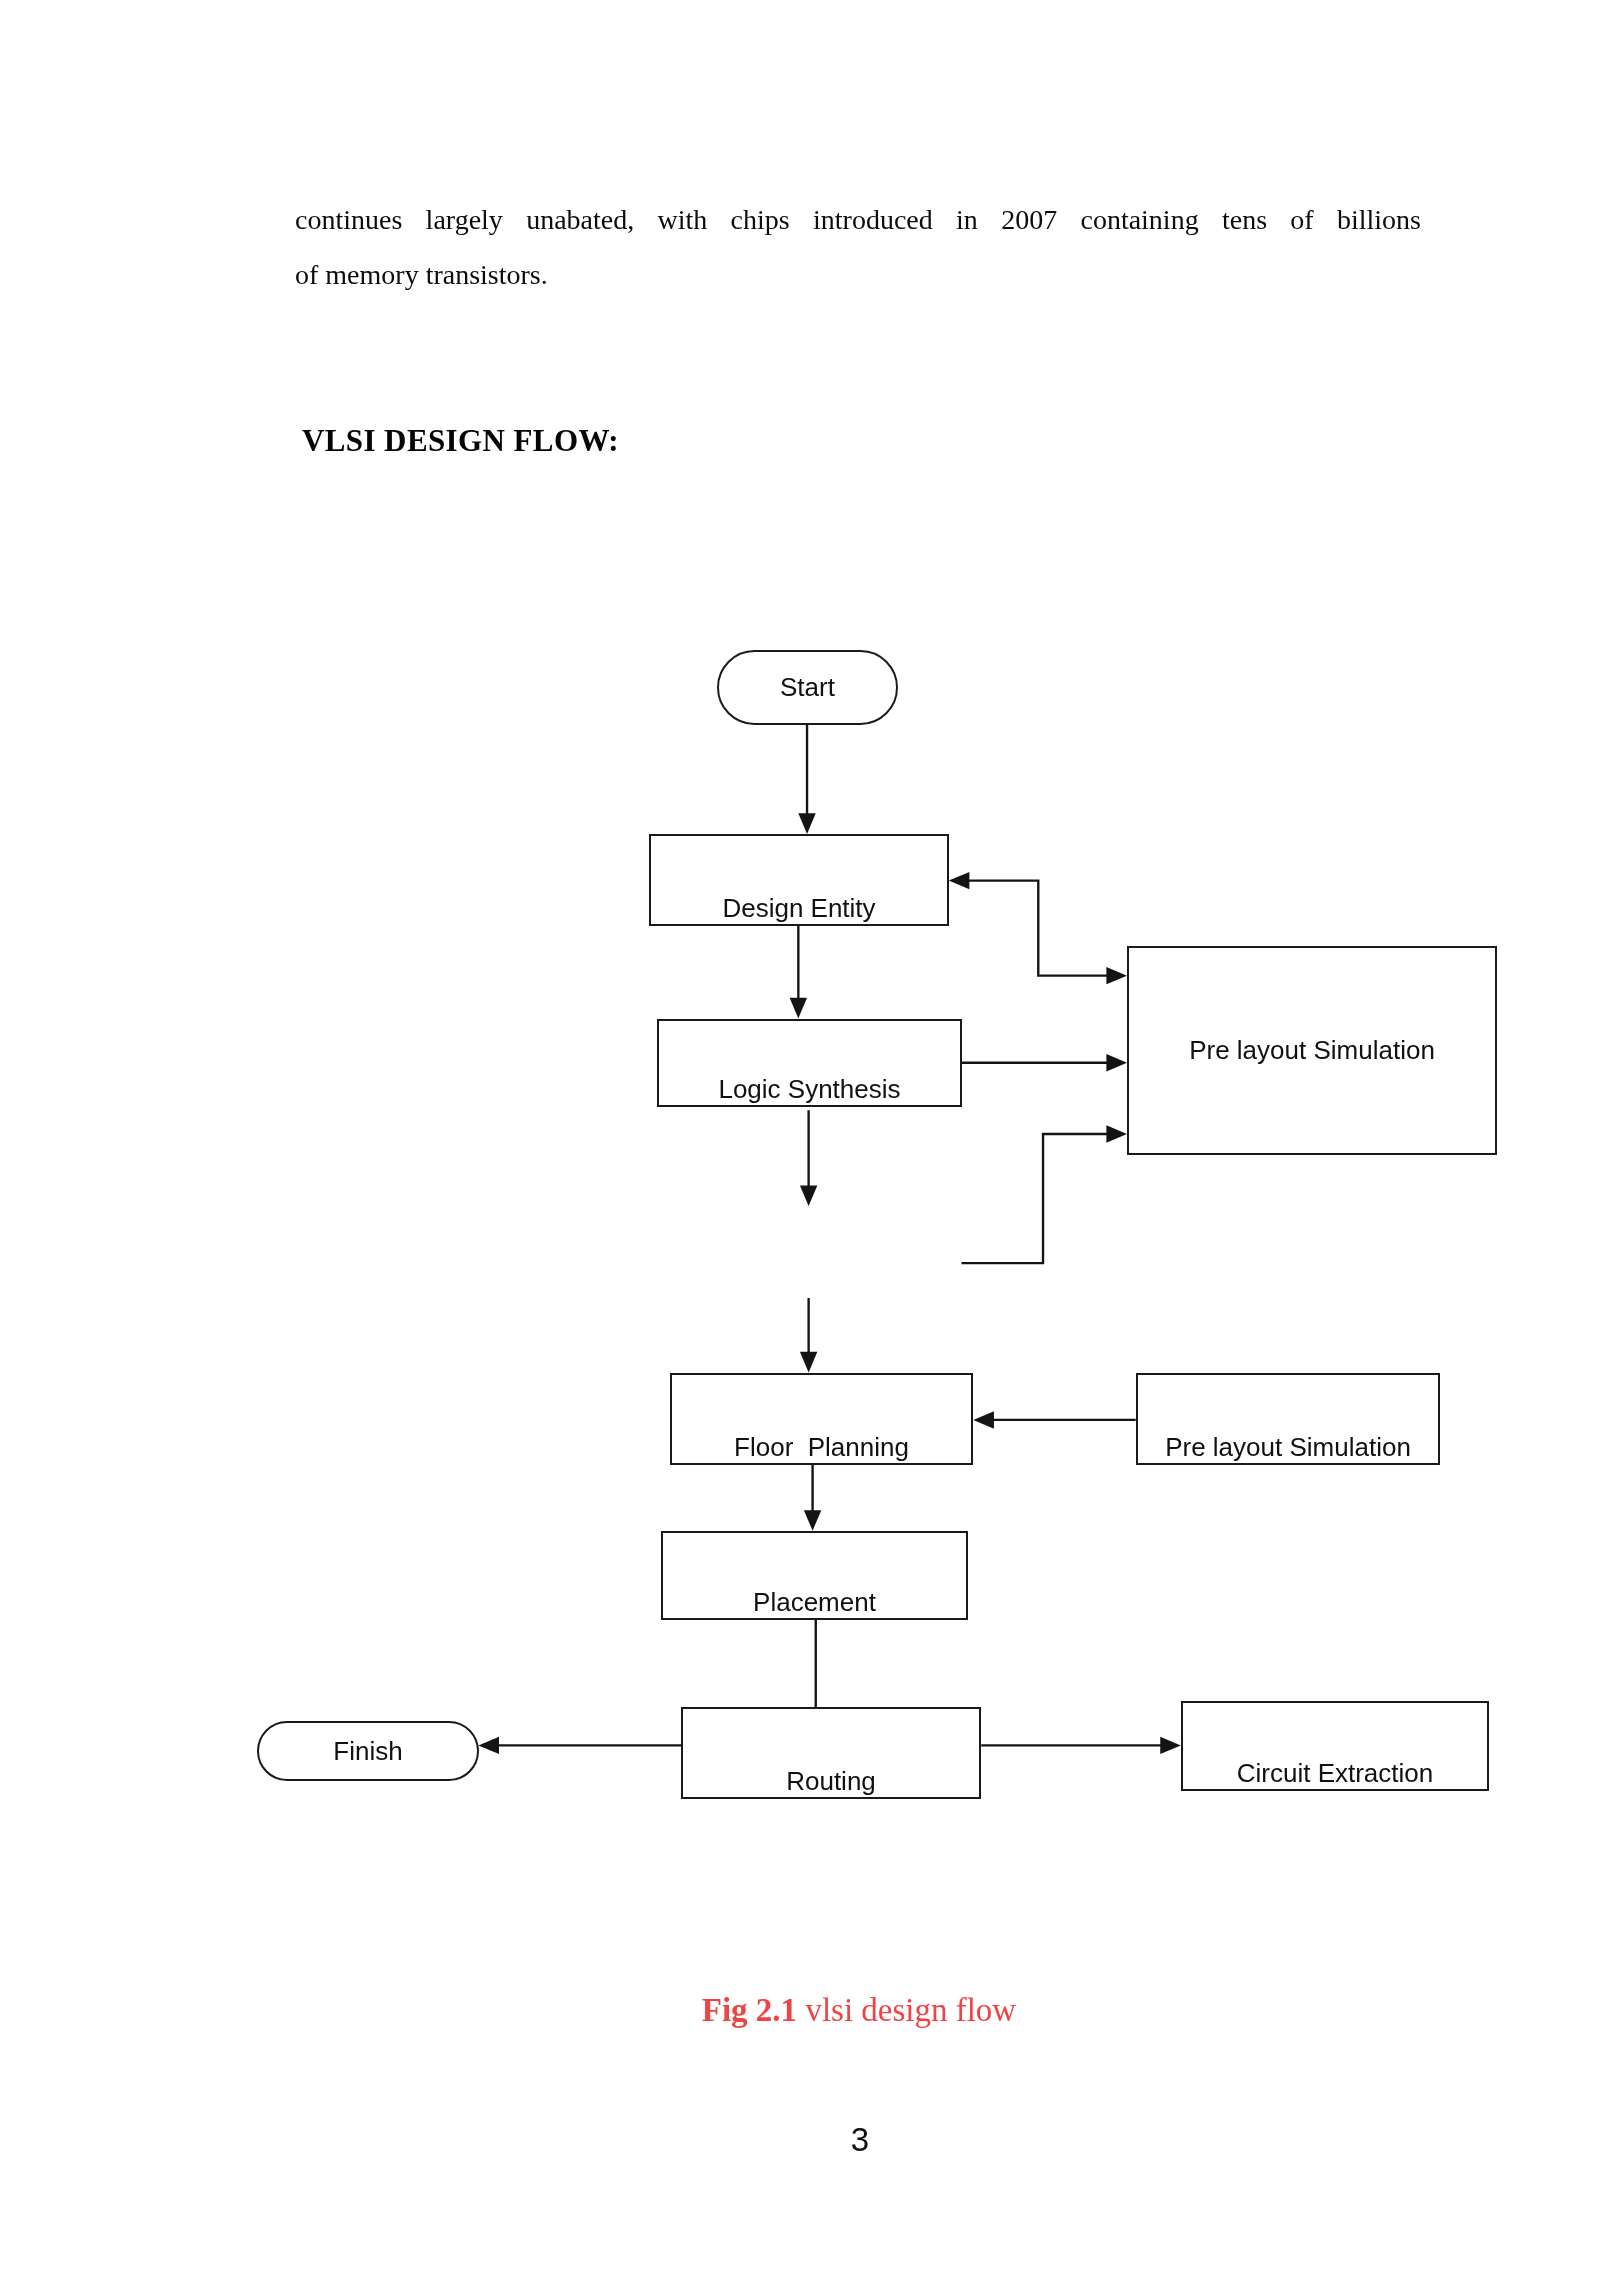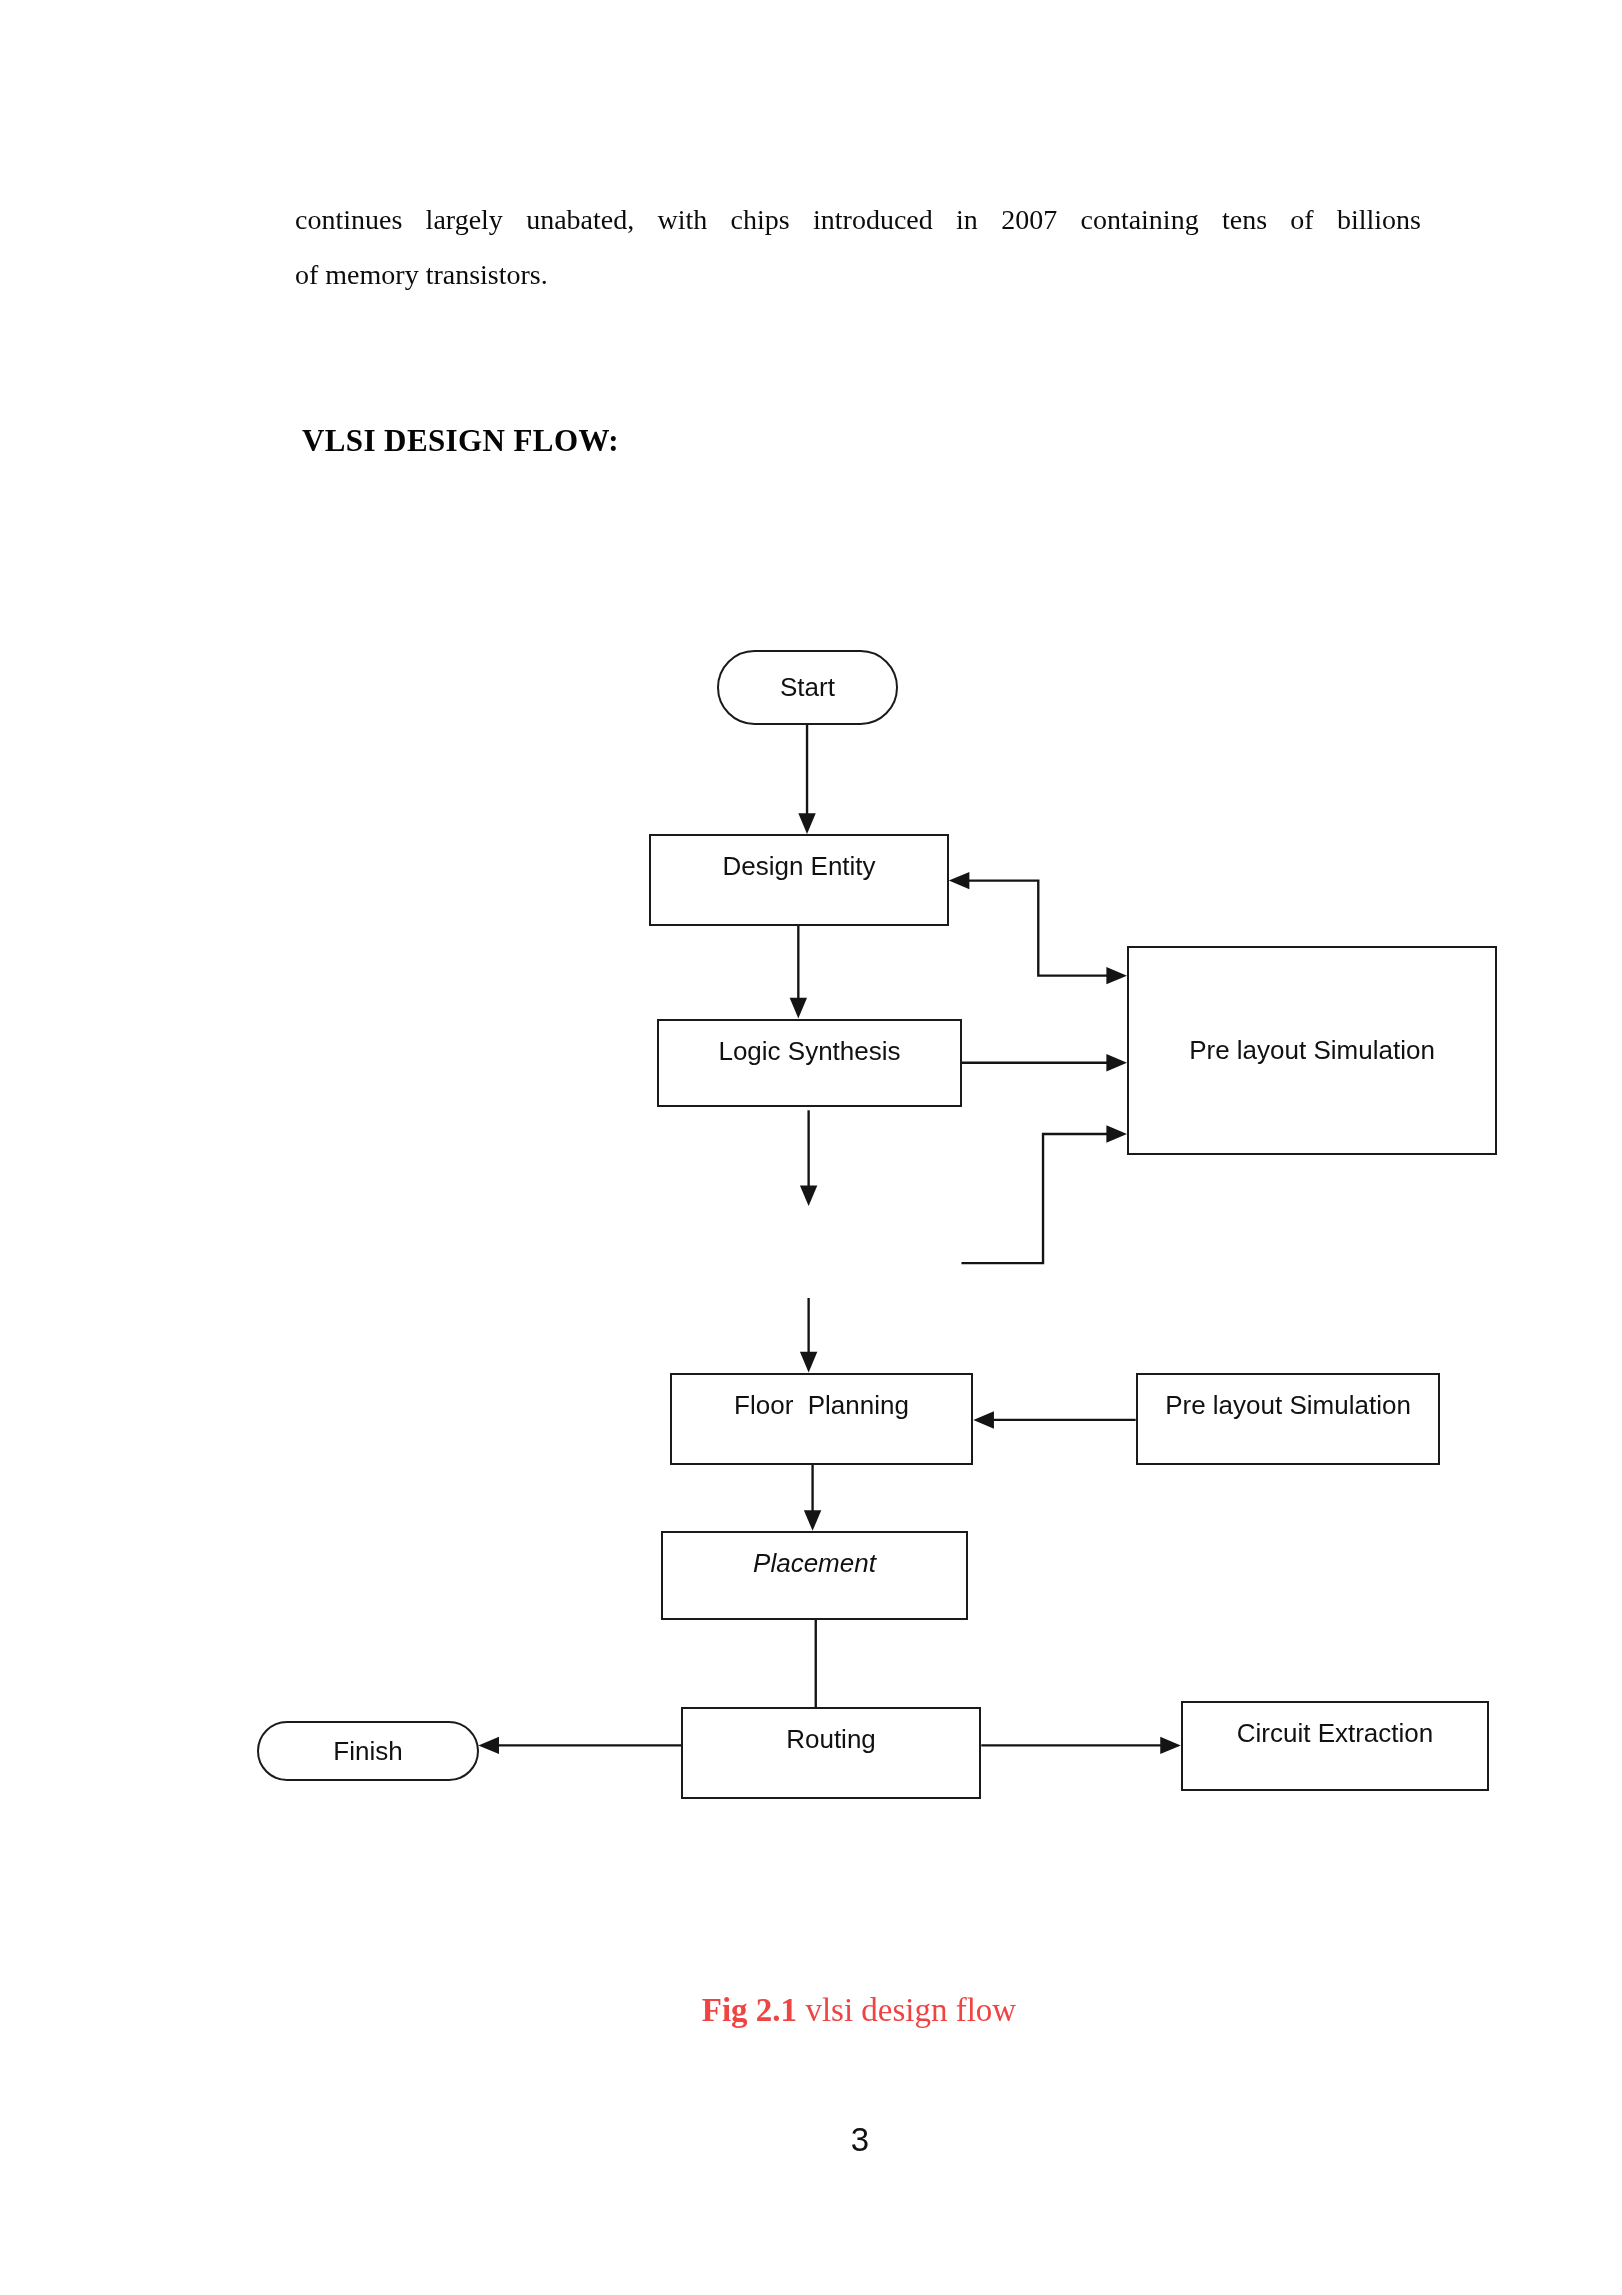--- a/index.html
+++ b/index.html
@@ -43,36 +43,36 @@
   }
   .chart-lines polygon { fill: #141414; stroke: none; }
 
   .node {
     position: absolute;
     box-sizing: border-box;
     border: 2.4px solid #1a1a1a;
     background: #ffffff;
     display: flex;
     justify-content: center;
-    align-items: flex-start;
+    align-items: flex-end;
     padding-top: 15px;
     font-family: "Liberation Sans", sans-serif;
     font-size: 26px;
     color: #111111;
   }
   .node span { white-space: pre; }
   .node.stadium { align-items: center; padding-top: 0; }
   .node.vcenter { align-items: center; padding-top: 0; }
 
   #node-start              { left: 717px;  top: 650px;  width: 181px; height: 75px;  border-radius: 38px; }
   #node-design-entity      { left: 649px;  top: 834px; width: 300px; height: 92px; }
   #node-logic-synthesis    { left: 657px;  top: 1019px; width: 305px; height: 88px; }
   #node-system-partitioning{ left: 657px;  top: 1206px; width: 305px; height: 92px; }
   #node-floor-planning     { left: 670px;  top: 1373px; width: 303px; height: 92px; }
-  #node-placement          { left: 661px;  top: 1531px; width: 307px; height: 89px; font-style: italic; }
+  #node-placement          { left: 661px;  top: 1531px; width: 307px; height: 89px; }
   #node-routing            { left: 681px;  top: 1707px; width: 300px; height: 92px; }
   #node-finish             { left: 257px;  top: 1721px; width: 222px; height: 60px;  border-radius: 32px; }
   #node-pls-main           { left: 1127px; top: 946px; width: 370px; height: 209px; }
   #node-pls-secondary      { left: 1136px; top: 1373px; width: 304px; height: 92px; }
   #node-circuit-extraction { left: 1181px; top: 1701px; width: 308px; height: 90px; }
 
   
   .caption {
     position: absolute;
     left: 859px; top: 1992px;

